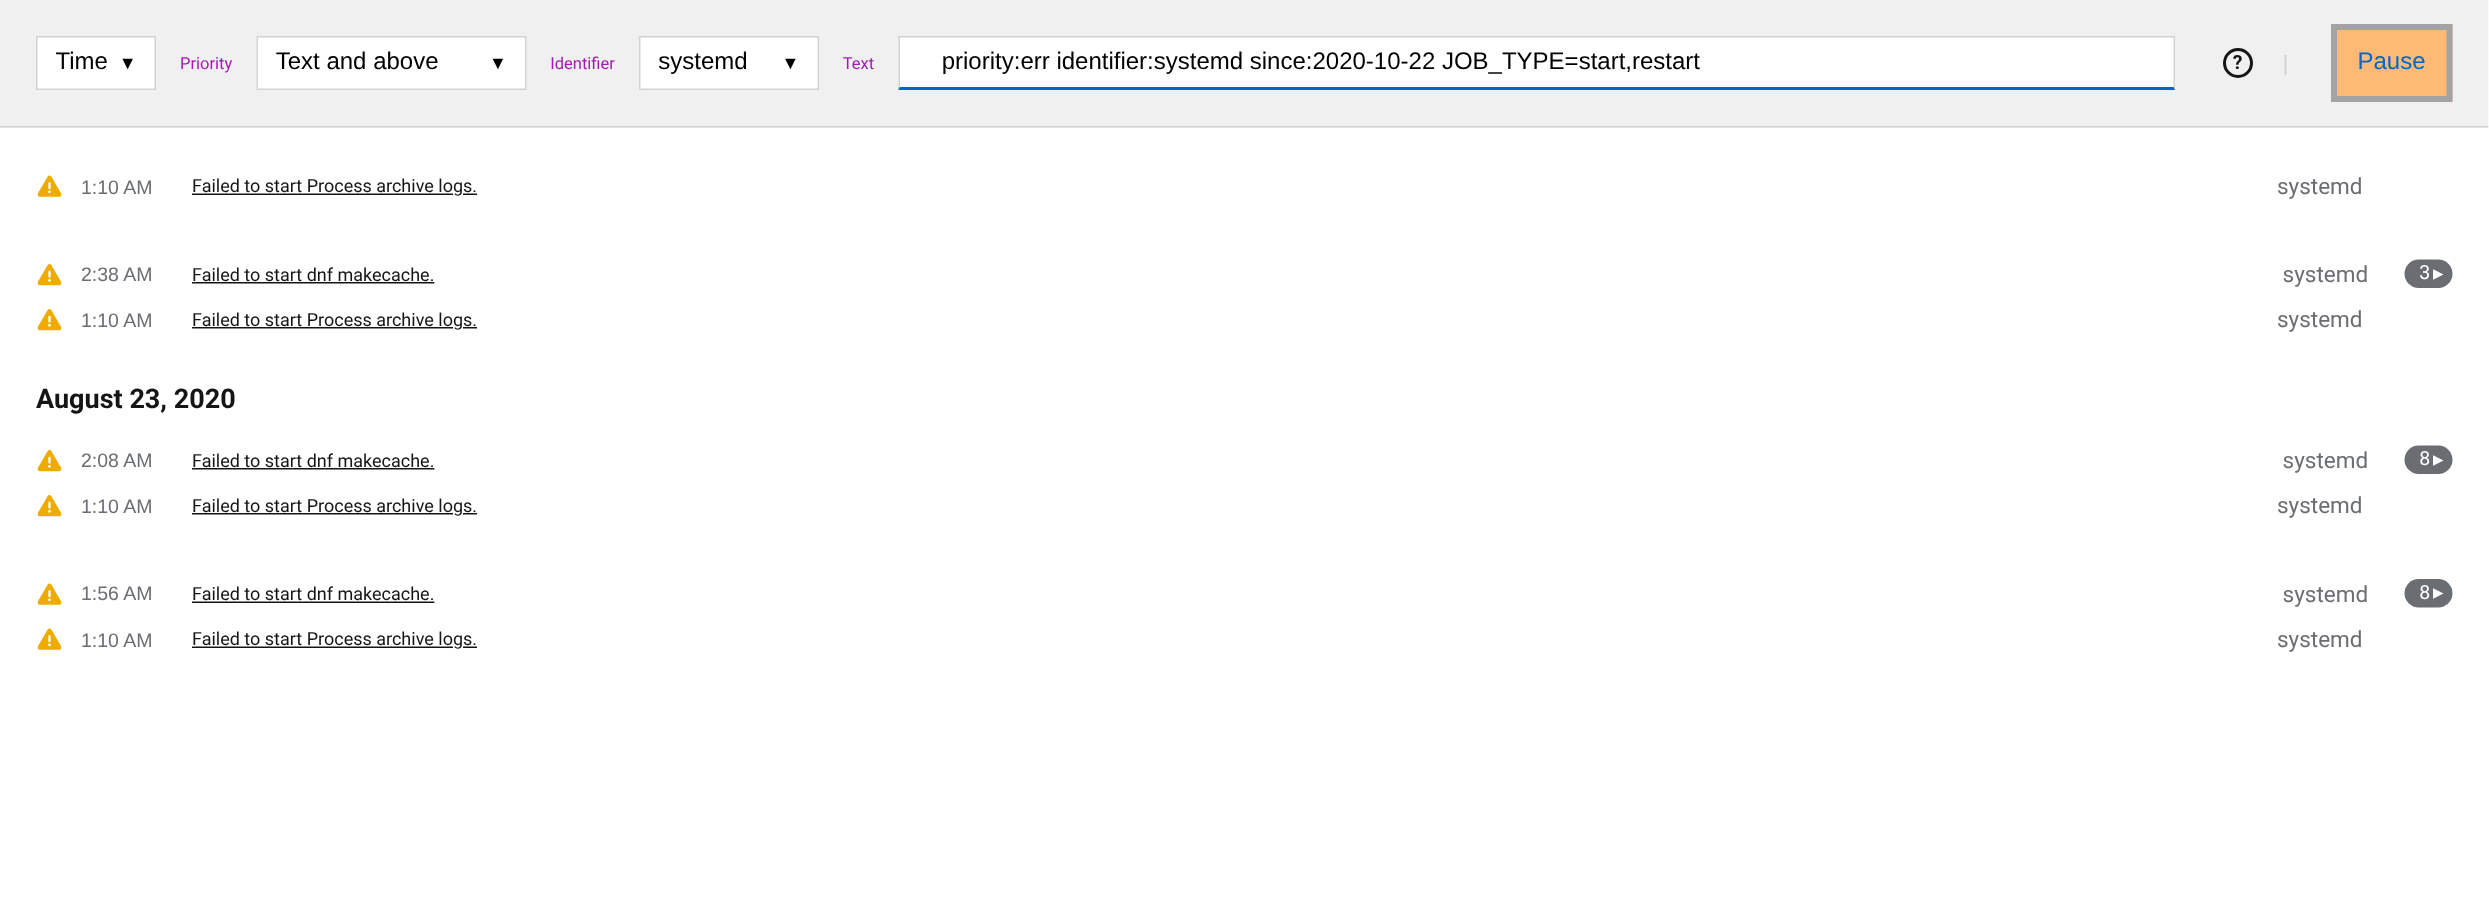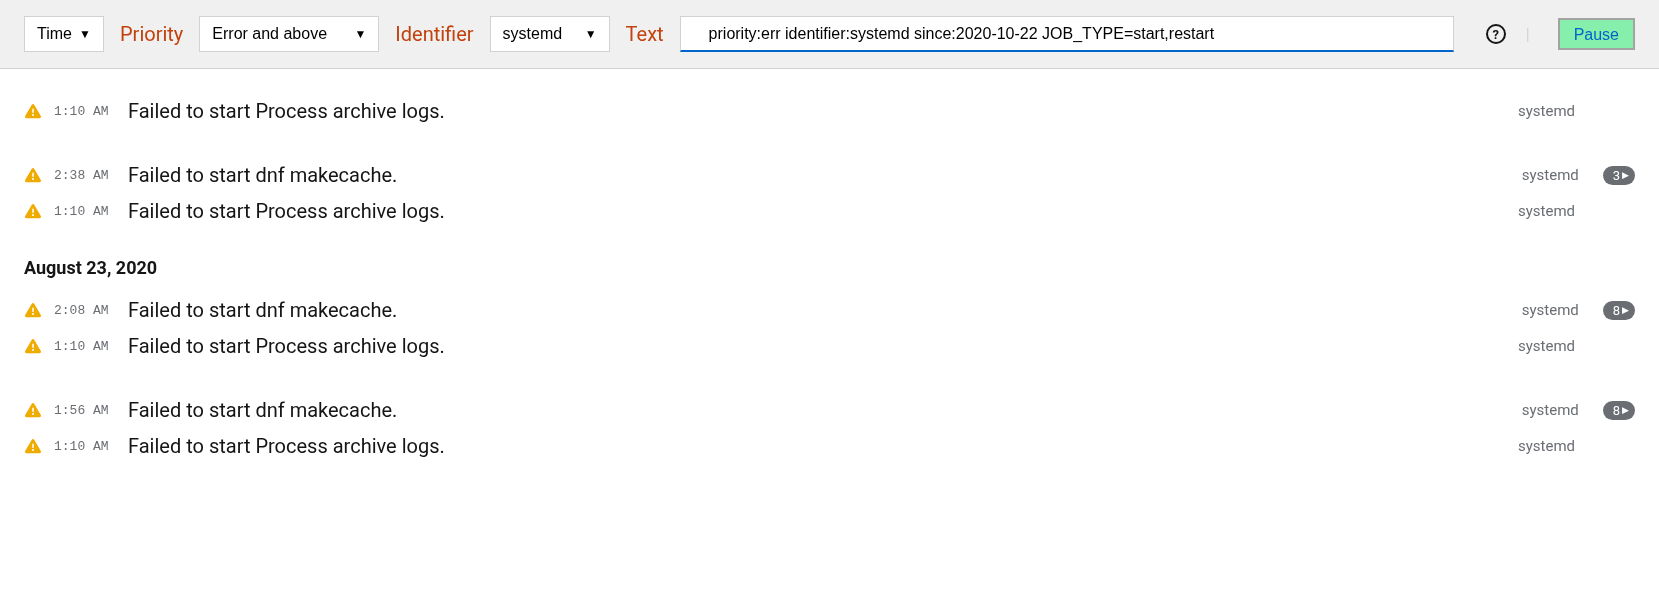--- a/index.html
+++ b/index.html
@@ -1,50 +1,50 @@
 <!DOCTYPE html>
 <html><head>
   <meta charset="utf-8">
   <style>
     * { box-sizing: border-box; margin: 0; padding: 0; }
     body { font-family: -apple-system, BlinkMacSystemFont, "Segoe UI", Roboto, "Helvetica Neue", Arial, sans-serif; font-size: 16px; color: #151515; background: #fff; }
     .toolbar { display: flex; align-items: center; gap: 16px; padding: 16px 24px; background: #f0f0f0; border-bottom: 1px solid #d2d2d2; }
     .btn { display: inline-flex; align-items: center; gap: 6px; padding: 6px 12px; background: #fff; border: 1px solid #d2d2d2; font-size: 16px; cursor: pointer; height: 36px; }
     .select-btn { min-width: 80px; justify-content: space-between; }
-    .label { font-size: 20px; color: #c2410c; }
+    .label { font-size: 11px; color: #a21caf; }
     .caret { font-size: 12px; }
     .text-input { flex: 1; height: 36px; padding: 6px 28px; border: 1px solid #d2d2d2; border-bottom: 2px solid #06c; font-size: 16px; }
     .help-icon { width: 20px; height: 20px; border-radius: 50%; border: 2px solid #151515; display: inline-flex; align-items: center; justify-content: center; font-weight: bold; font-size: 13px; cursor: pointer; margin-left: 16px; }
     .divider { color: #d2d2d2; margin: 0 4px; }
-    .pause-btn { padding: 6px 14px; background: #86efac; border: 2px solid #a3a3a3; color: #06c; font-size: 16px; cursor: pointer; height: 32px; margin-left: 8px; }
+    .pause-btn { padding: 6px 14px; background: #fdba74; border: 4px solid #a3a3a3; color: #06c; font-size: 16px; cursor: pointer; height: 52px; margin-left: 8px; }
     .logs { padding: 24px; }
     .date-group { margin-bottom: 28px; }
     .date-header { font-weight: 700; font-size: 18px; margin-bottom: 14px; }
     .log-entry { display: flex; align-items: center; padding: 6px 0; gap: 12px; }
     .warn-icon { color: #f0ab00; flex-shrink: 0; width: 18px; height: 18px; display:inline-flex;align-items:center;justify-content:center;}
-    .log-time { font-family: Liberation Mono, monospace; font-size: 13px; color: #6a6e73; min-width: 62px; }
-    .log-msg { flex: 1; font-size: 20px; }
+    .log-time { font-family: Liberation Sans, sans-serif; font-size: 13px; color: #6a6e73; min-width: 62px; }
+    .log-msg { flex: 1; font-size: 12px; text-decoration: underline; }
     .log-identifier { color: #6a6e73; font-size: 15px; margin-right: 12px; }
     .count-badge { background: #6a6e73; color: #fff; border-radius: 12px; padding: 2px 6px 2px 10px; font-size: 13px; display: inline-flex; align-items: center; gap: 2px; min-width: 30px; }
     .count-badge .chev { font-size: 9px; }
     .priority-select { min-width: 180px; }
     .identifier-select { min-width: 120px; }
   </style>
 </head>
 <body>
 
 <div class="toolbar">
   <button class="btn select-btn">
     <span>Time</span>
     <span class="caret">▼</span>
   </button>
 
   <span class="label">Priority</span>
   <button class="btn select-btn priority-select">
-    <span>Error and above</span>
+    <span>Text and above</span>
     <span class="caret">▼</span>
   </button>
 
   <span class="label">Identifier</span>
   <button class="btn select-btn identifier-select">
     <span>systemd</span>
     <span class="caret">▼</span>
   </button>
 
   <span class="label">Text</span>

